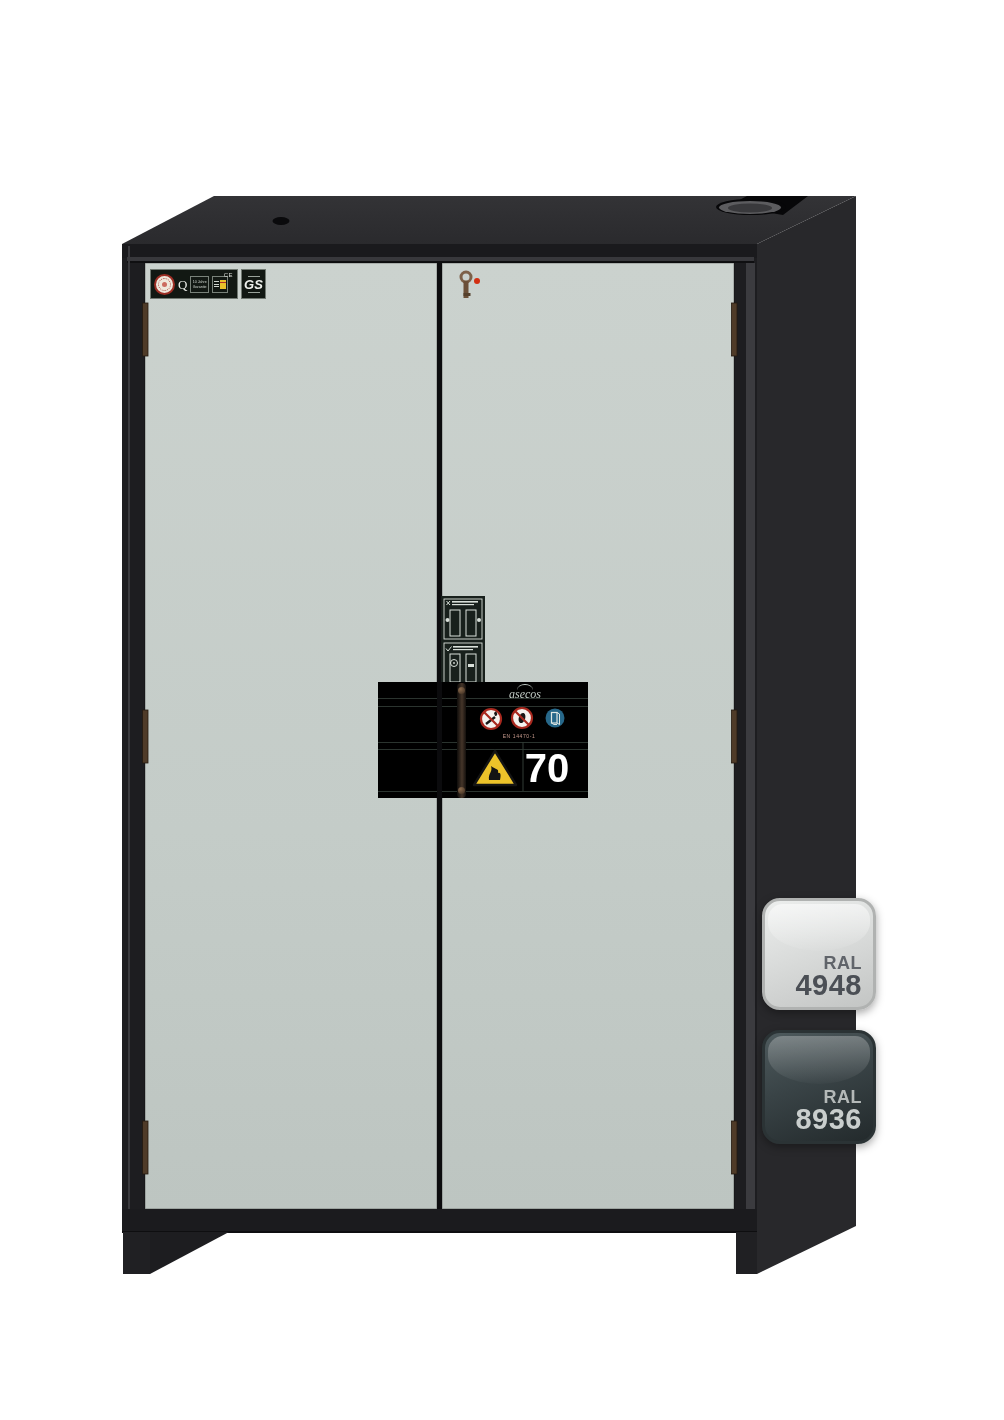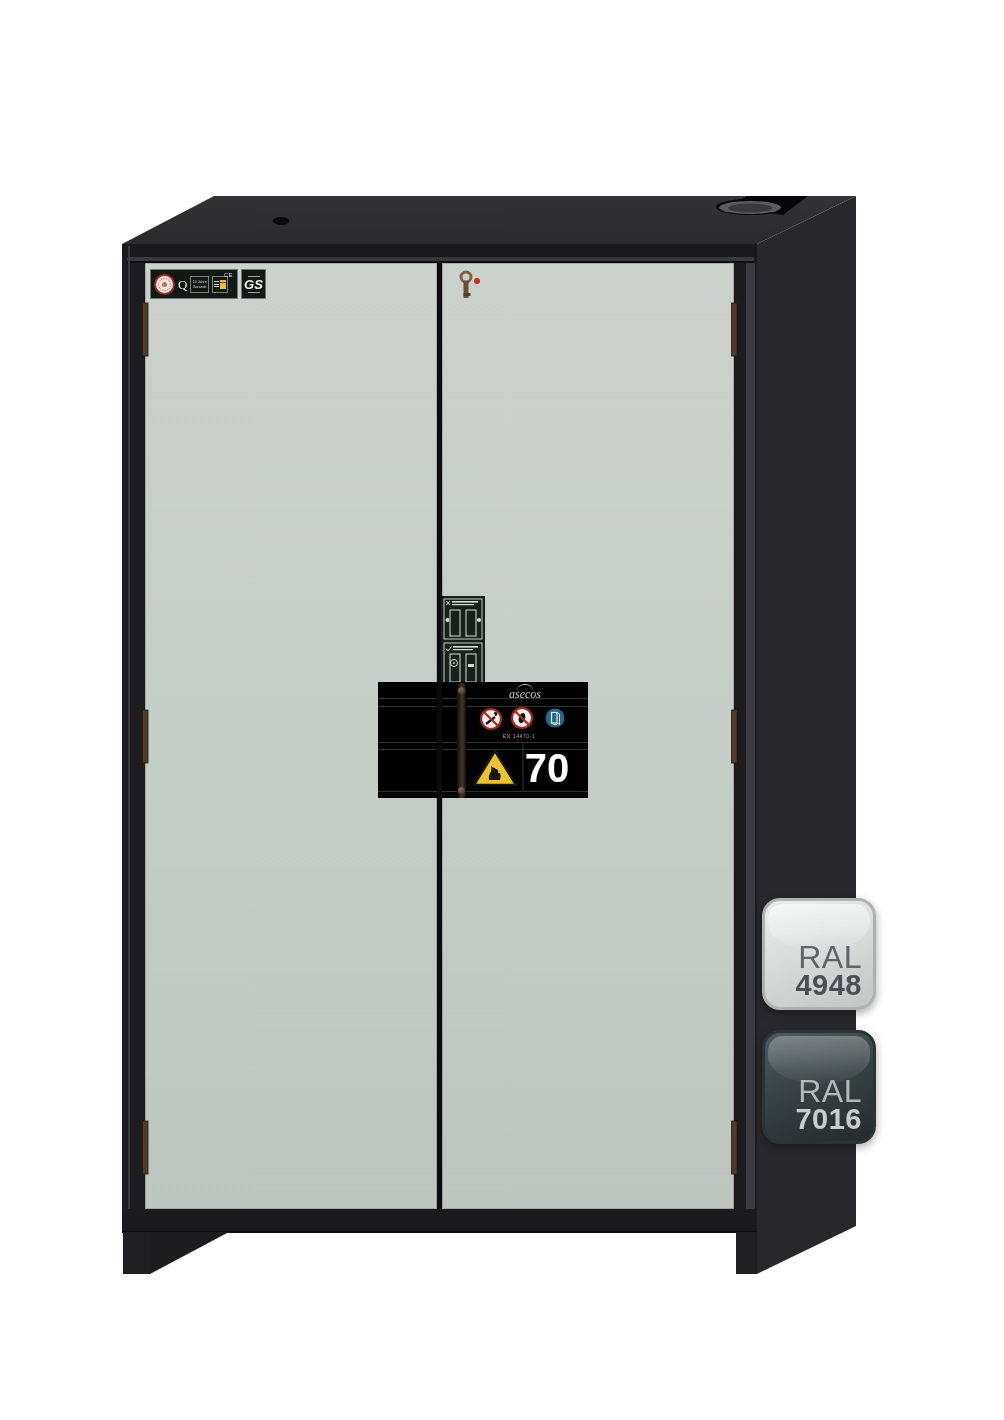--- a/index.html
+++ b/index.html
@@ -56,21 +56,21 @@
   
   .door-sticker{left:441px;top:596px;width:44px;height:90px;background:#18201c;z-index:3;}
 
   
   .swatch{width:114px;border-radius:18px;box-sizing:border-box;z-index:6;
     box-shadow:0 3px 8px rgba(0,0,0,.35);}
   .swatch .gloss{position:absolute;left:3px;right:3px;top:3px;height:44%;
     border-radius:15px 15px 50% 50% / 15px 15px 28px 28px;
     background:linear-gradient(to bottom,rgba(255,255,255,.55),rgba(255,255,255,.04));}
   .swatch .ral-text{position:absolute;right:11px;bottom:7px;text-align:right;line-height:.95;}
-  .ral-word{font-size:32px;font-weight:400;letter-spacing:.5px;display:block;}
+  .ral-word{font-size:18px;font-weight:700;letter-spacing:.5px;display:block;}
   .ral-code{font-size:29px;font-weight:bold;letter-spacing:.5px;display:block;}
   .swatch-7035{left:762px;top:898px;height:112px;border:3px solid #b0b2b1;
     background:linear-gradient(160deg,#eceeed 0%,#dadcdb 45%,#c3c5c4 100%);}
   .swatch-7035 .ral-word{color:#60646a;}
   .swatch-7035 .ral-code{color:#4b4f55;}
   .swatch-7016{left:762px;top:1030px;height:114px;border:3px solid #2b3335;
     background:linear-gradient(160deg,#4e5a5d 0%,#394346 45%,#232a2c 100%);}
   .swatch-7016 .ral-word{color:#b4b9b8;}
   .swatch-7016 .ral-code{color:#c9cecd;}
 </style>
@@ -237,17 +237,17 @@
     <span class="gloss"></span>
     <span class="ral-text">
       <span class="ral-word">RAL</span>
       <span class="ral-code">4948</span>
     </span>
   </div>
   <div class="abs swatch swatch-7016">
     <span class="gloss" style="opacity:.5;"></span>
     <span class="ral-text">
       <span class="ral-word">RAL</span>
-      <span class="ral-code">7016</span>
+      <span class="ral-code">8936</span>
     </span>
   </div>
 
 </div>
 
 </body></html>

